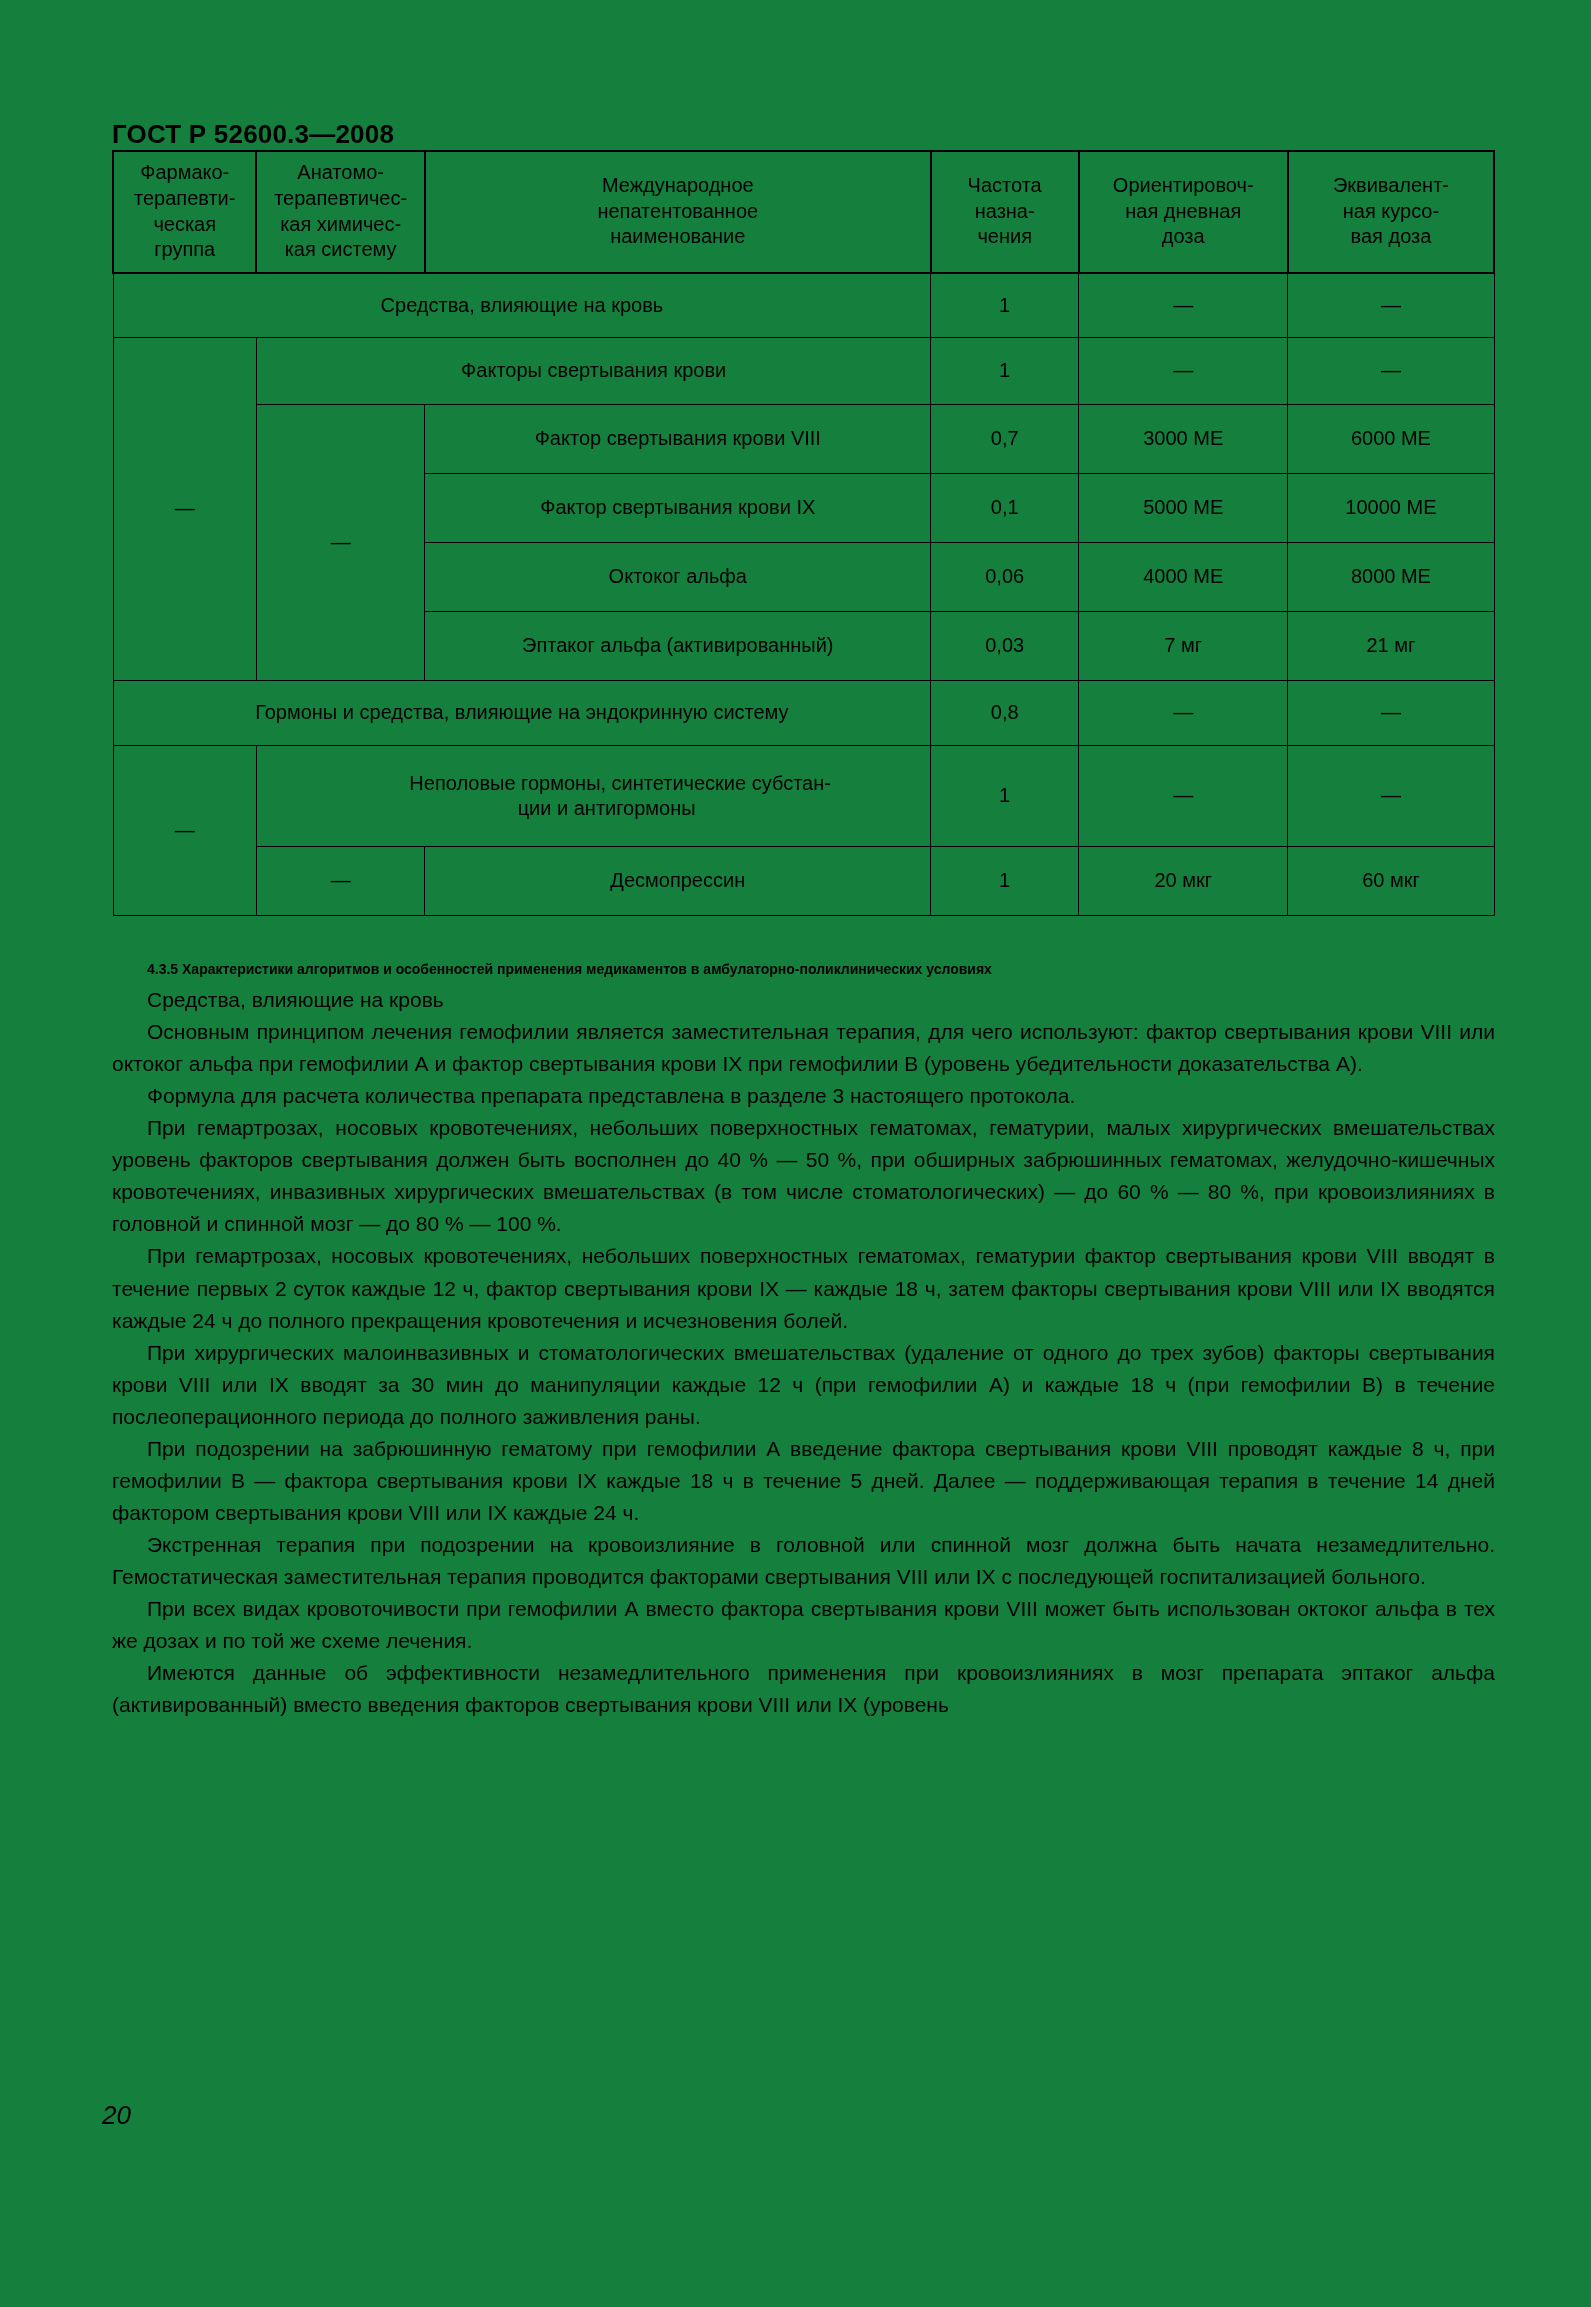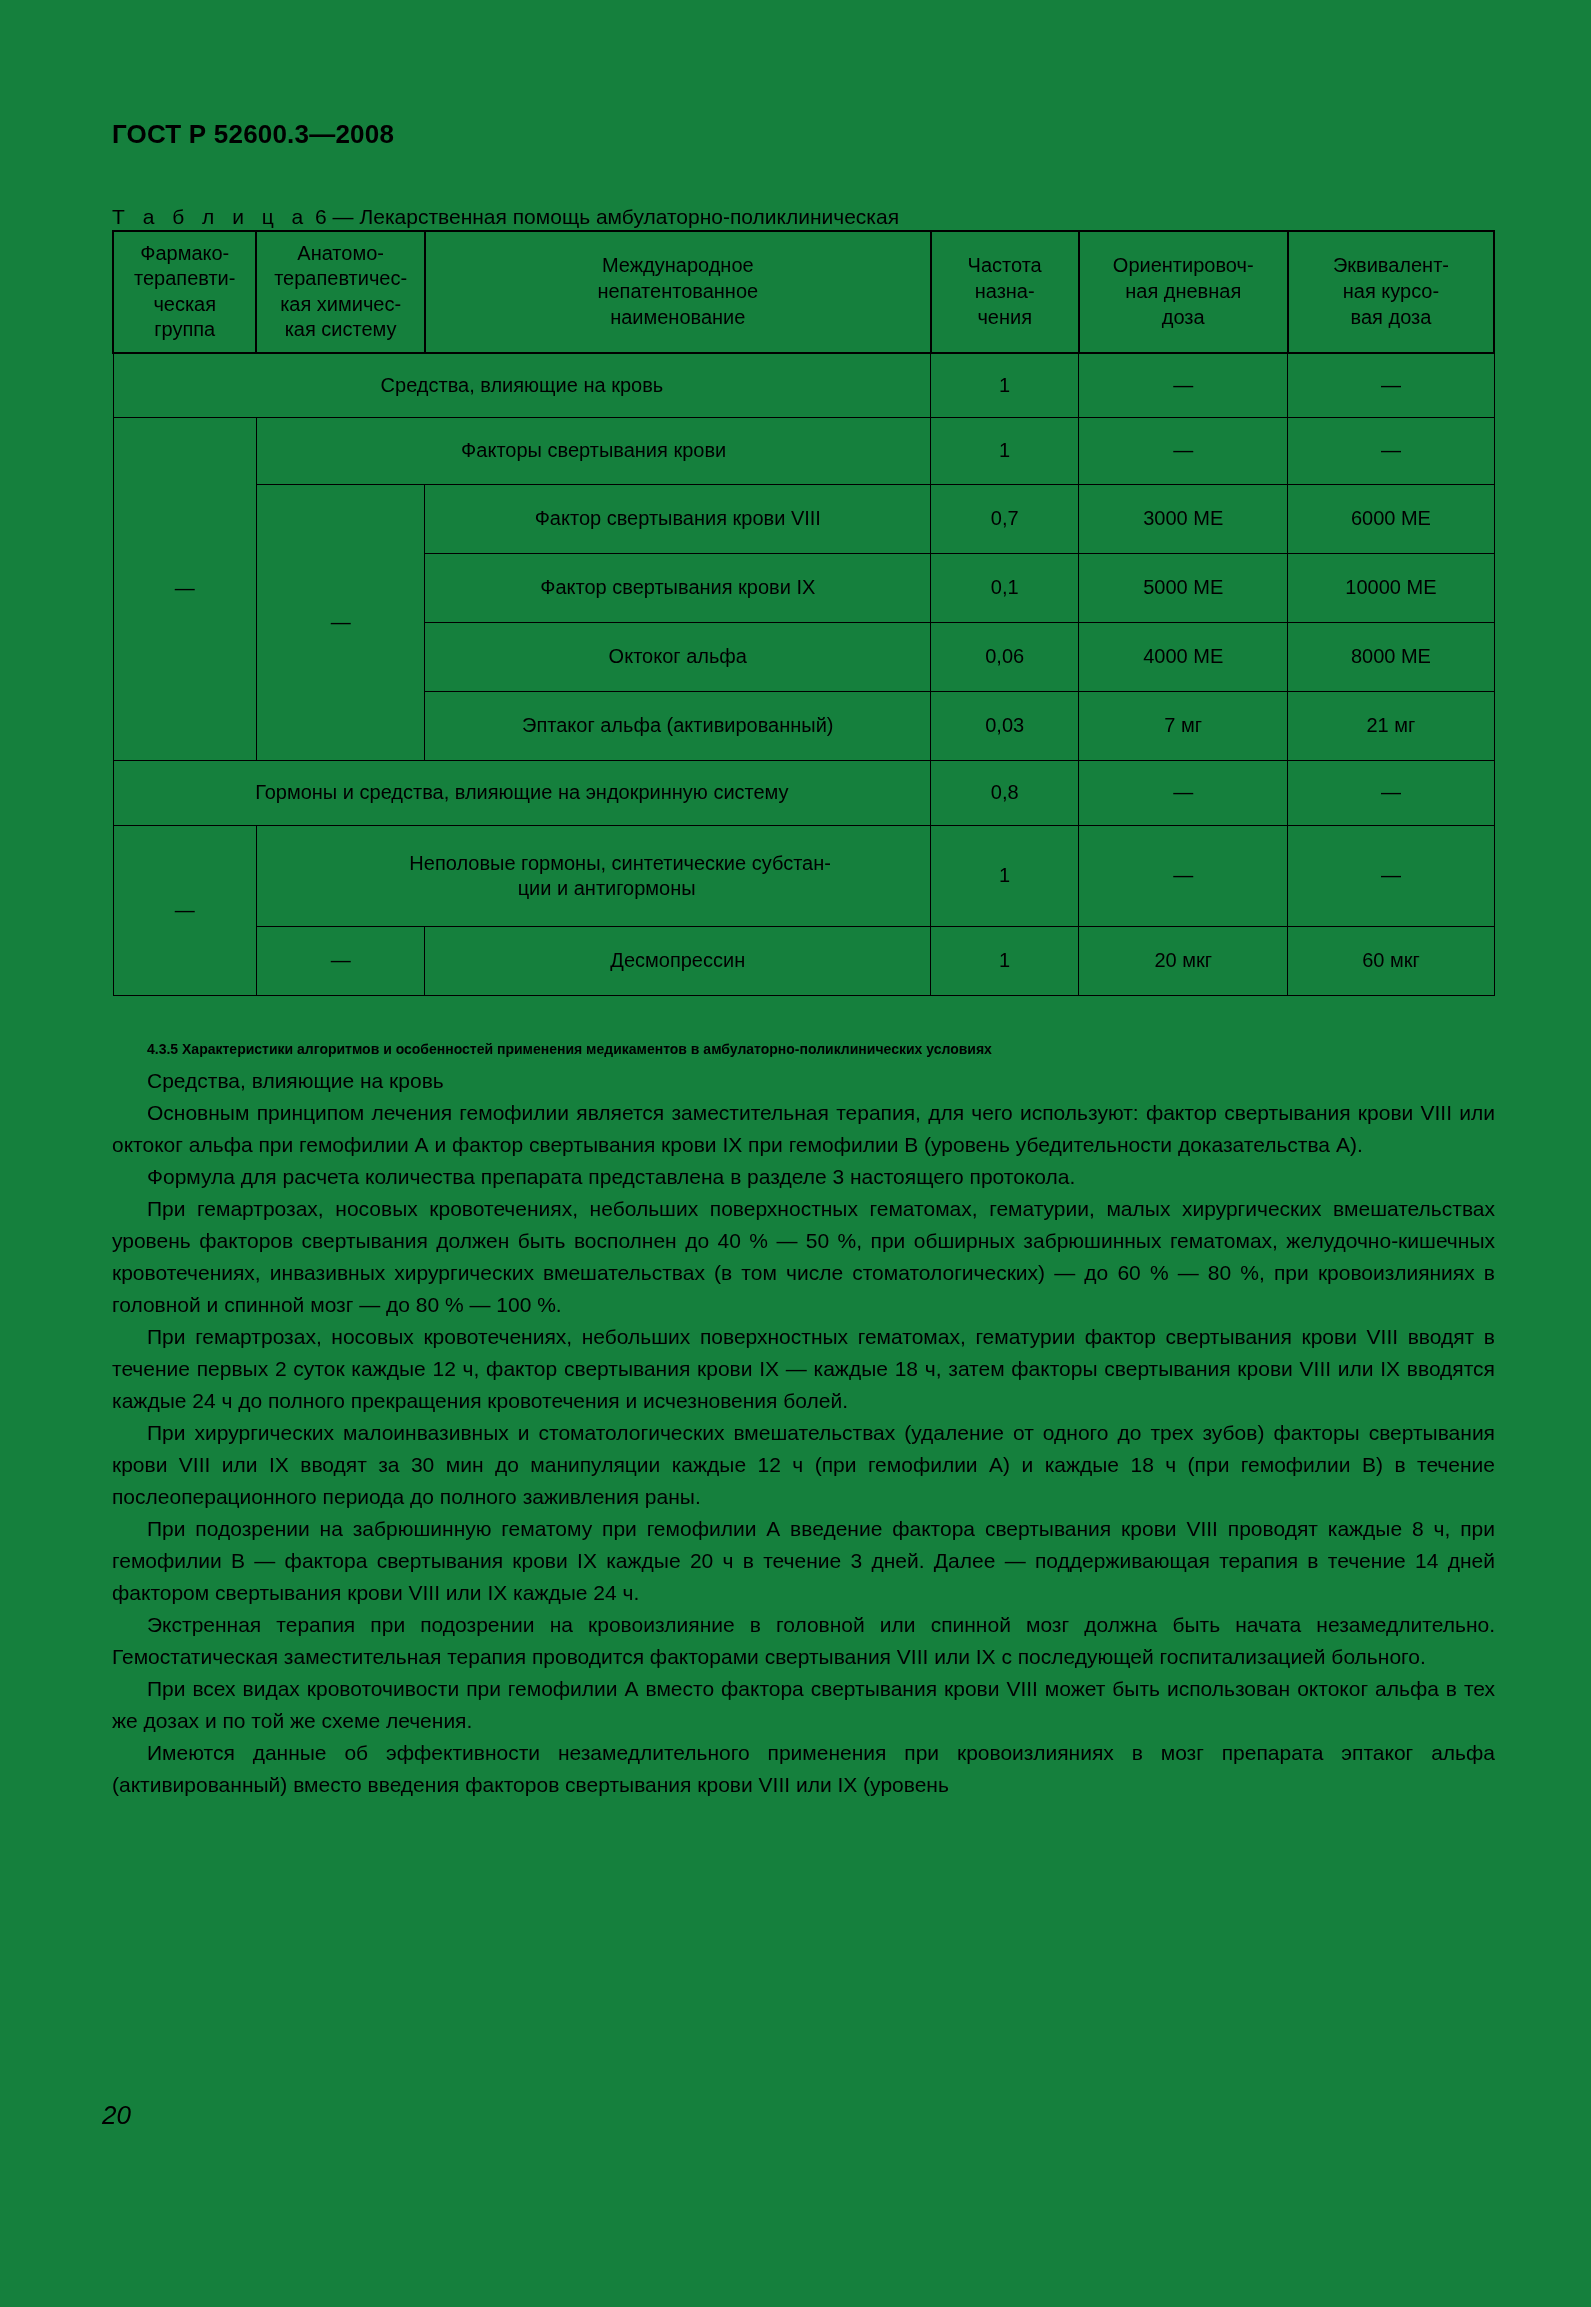--- a/index.html
+++ b/index.html
@@ -124,25 +124,20 @@
   }
 </style>
 </head>
 <body>
 
 <div class="page">
   <div class="content">
 
     <div class="doc-header">ГОСТ Р 52600.3—2008</div>
 
-    <div class="table-caption">
-      <span class="tword">Т а б л и ц а</span><span>&nbsp;</span><span>6</span>
-      <span>—</span>
-      <span>Лекарственная помощь амбулаторно-поликлиническая</span>
-    </div>
 
     <table class="gost">
       <colgroup>
         <col class="h-col1">
           <col class="h-col2">
           <col class="h-col3">
         <col class="h-col4">
           <col class="h-col5">
           <col class="h-col6">
       </colgroup>
@@ -272,21 +267,21 @@
     </table>
 
     <div class="section-heading justify-last">4.3.5 Характеристики алгоритмов и особенностей применения медикаментов в амбулатор­но-поликлинических условиях</div>
 
     <p class="body first justify-last">Средства, влияющие на кровь</p>
     <p class="body justify-last">Основным принципом лечения гемофилии является заместительная терапия, для чего используют: фактор свертывания крови VIII или октоког альфа при гемофилии А и фактор свертывания крови IX  при гемофилии В (уровень убедительности доказательства А).</p>
     <p class="body justify-last">Формула для расчета количества препарата представлена в разделе 3 настоящего протокола.</p>
     <p class="body justify-last">При гемартрозах, носовых кровотечениях, небольших поверхностных гематомах, гематурии, малых хирургических вмешательствах уровень факторов свертывания должен быть восполнен до 40 % — 50 %, при обширных забрюшинных гематомах, желудочно-кишечных кровотечениях, инвазивных хирургических вмешательствах (в том числе стоматологических) — до 60 % — 80 %, при кровоизлияниях в головной и спинной мозг — до 80 % — 100 %.</p>
     <p class="body justify-last">При гемартрозах, носовых кровотечениях, небольших поверхностных гематомах, гематурии фактор свертывания крови VIII вводят в течение первых 2 суток каждые 12 ч, фактор свертывания крови IX — каждые 18 ч, затем факторы свертывания крови VIII или IX вводятся каждые 24 ч до полного прекращения кровотечения и исчезновения болей.</p>
     <p class="body justify-last">При хирургических малоинвазивных и стоматологических вмешательствах (удаление от одного до трех зубов) факторы свертывания крови VIII или IX вводят за 30 мин до манипуляции каждые 12 ч (при гемофилии А) и каждые 18 ч (при гемофилии В) в течение послеоперационного периода до полного зажив­ления раны.</p>
-    <p class="body justify-last">При подозрении на забрюшинную гематому при гемофилии А введение фактора свертывания крови VIII проводят каждые 8 ч, при гемофилии В — фактора свертывания крови IX каждые 20 ч в течение 3 дней. Далее — поддерживающая терапия в течение 14 дней фактором свертывания крови VIII или IX каждые 24 ч.</p>
+    <p class="body justify-last">При подозрении на забрюшинную гематому при гемофилии А введение фактора свертывания крови VIII проводят каждые 8 ч, при гемофилии В — фактора свертывания крови IX каждые 18 ч в течение 5 дней. Далее — поддерживающая терапия в течение 14 дней фактором свертывания крови VIII или IX каждые 24 ч.</p>
     <p class="body justify-last">Экстренная терапия при подозрении на кровоизлияние в головной или спинной мозг должна быть начата незамедлительно. Гемостатическая заместительная терапия проводится факторами свертывания VIII или IX с последующей госпитализацией больного.</p>
     <p class="body justify-last">При всех видах кровоточивости при гемофилии А вместо фактора свертывания крови VIII может быть использован октоког альфа в тех же дозах и по той же схеме лечения.</p>
     <p class="body">Имеются данные об эффективности незамедлительного применения при кровоизлияниях в мозг пре­парата эптаког альфа (активированный) вместо введения факторов свертывания крови VIII или IX (уровень</p>
 
   </div>
 
   <div class="page-number">20</div>
 </div>
 
 

